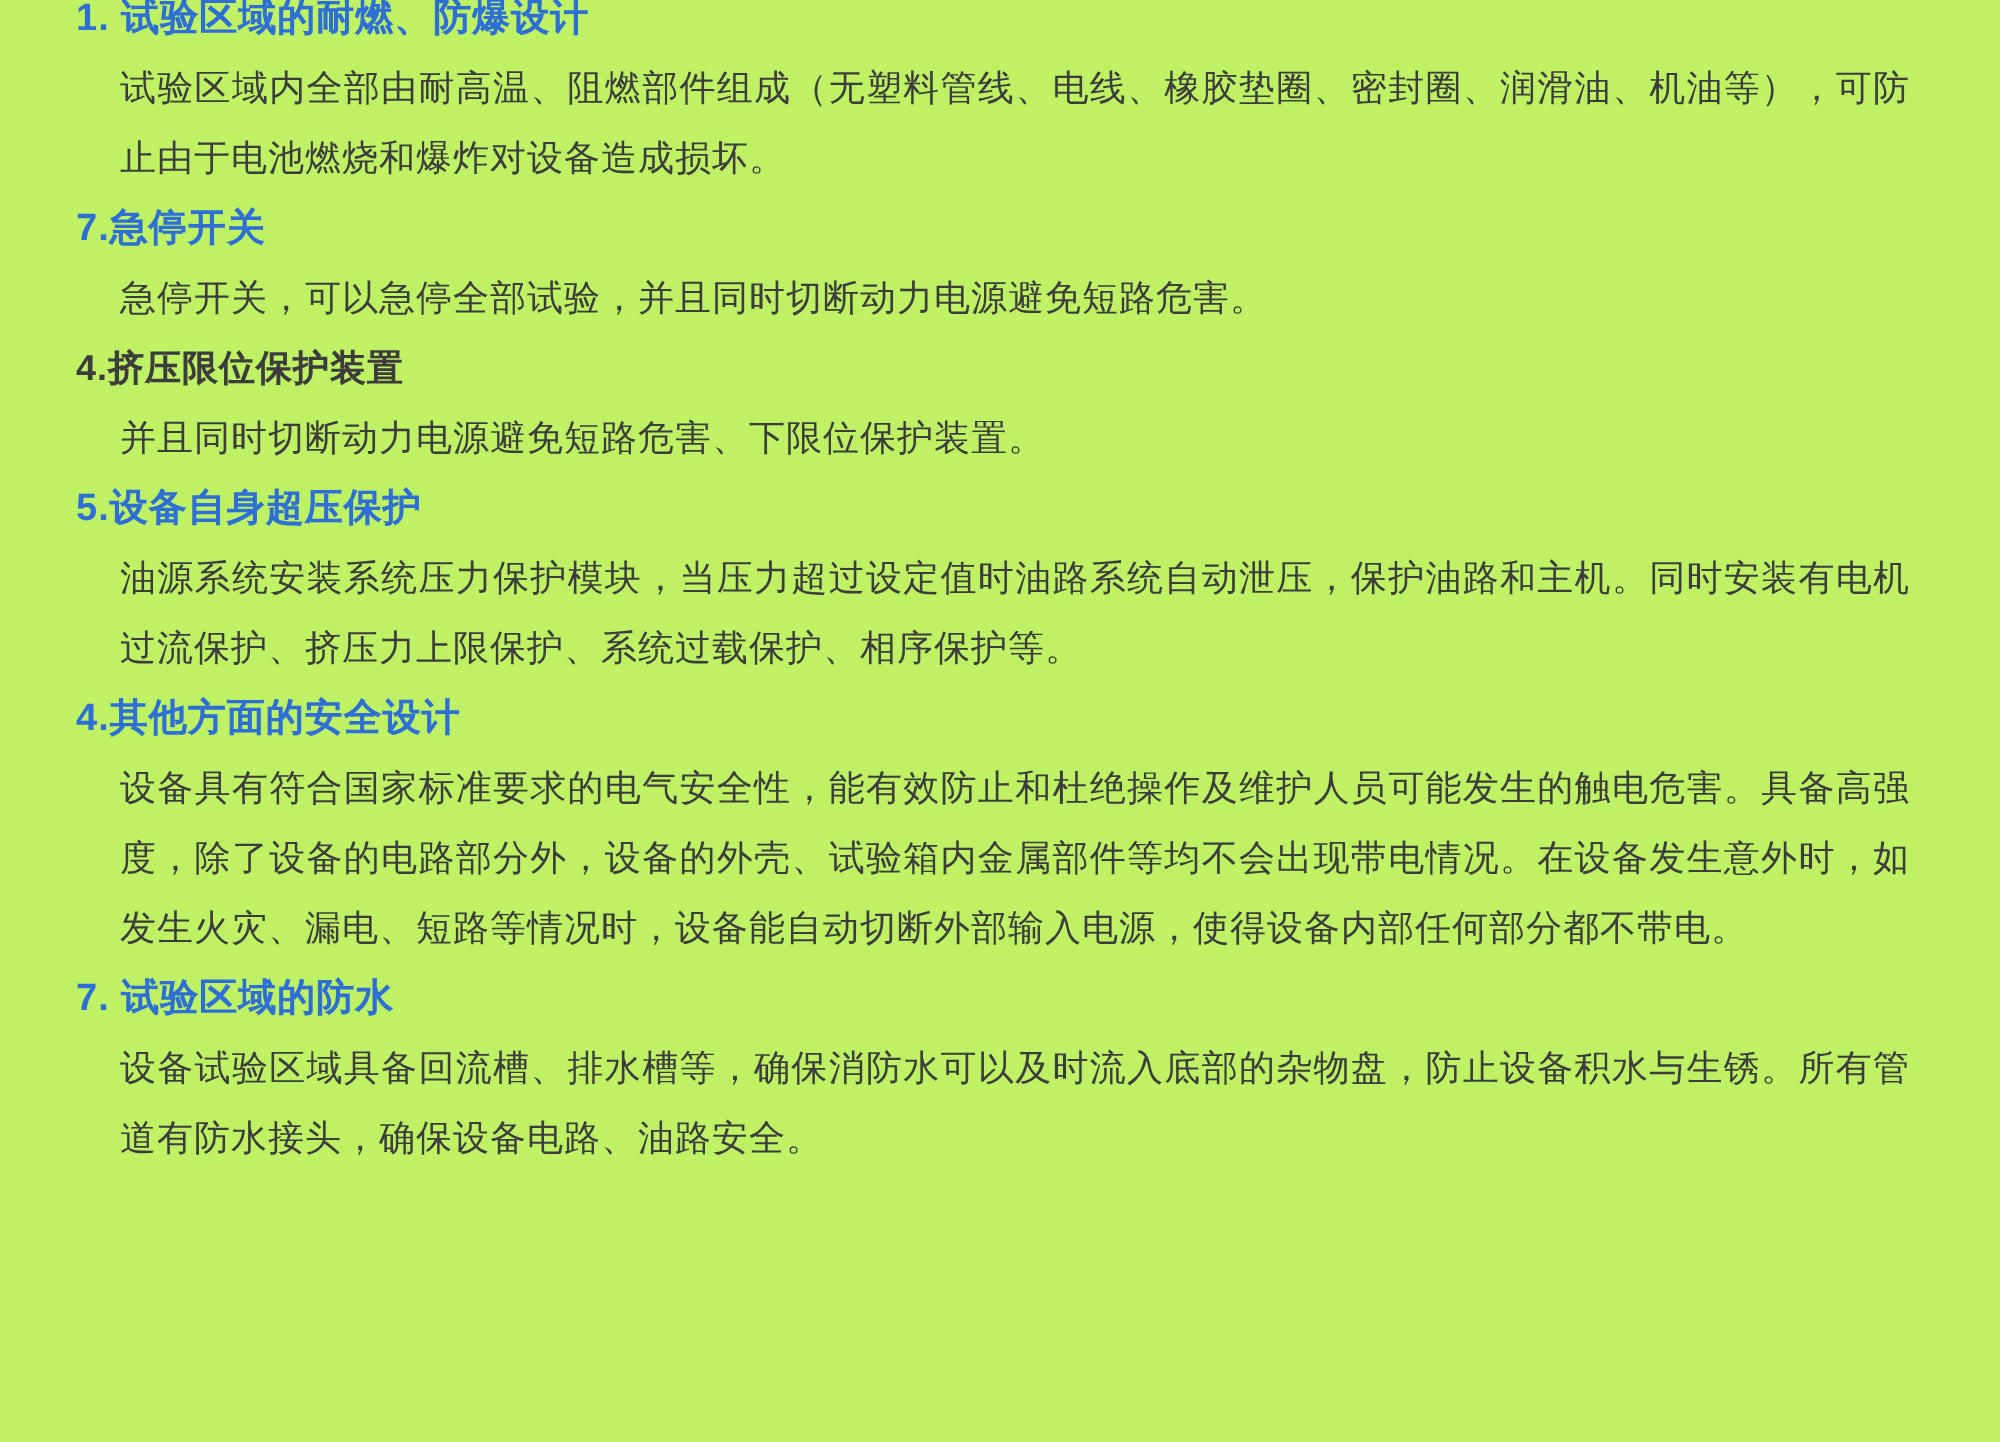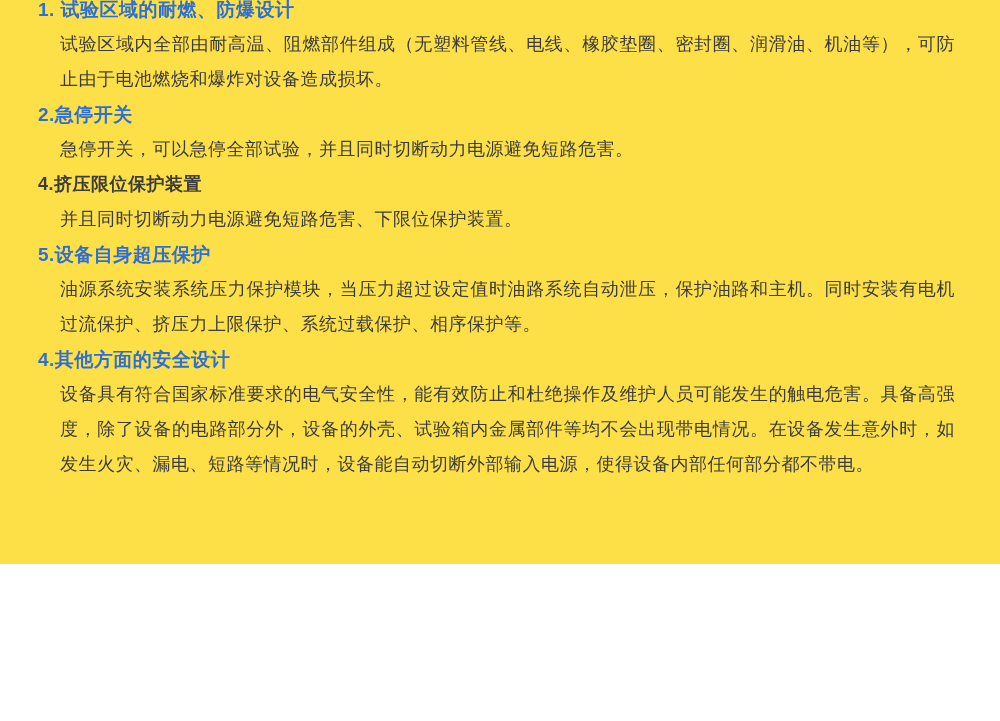--- a/index.html
+++ b/index.html
@@ -3,24 +3,24 @@
 <meta charset="utf-8">
 <style>
   * { margin: 0; padding: 0; box-sizing: border-box; }
   html, body {
     width: 1000px;
     background: #ffffff;
     font-family: "Liberation Sans", "DejaVu Sans", sans-serif;
   }
   .doc {
     width: 1000px;
-    height: 564px;
+    height: 721px;
     overflow: hidden;
     padding: 0 45px 0 38px;
-    background: #fde047;
+    background: #bef264;
   }
   .content {
     margin-top: -8px; 
   }
   .section { margin: 0; }
   .sec-heading {
     font-size: 19px;
     font-weight: 700;
     color: #2e6fd6;
     line-height: 35px;
@@ -48,34 +48,38 @@
 <div class="doc">
   <div class="content">
 
     <div class="section">
       <div class="sec-heading">1. 试验区域的耐燃、防爆设计</div>
       <div class="sec-body">试验区域内全部由耐高温、阻燃部件组成（无塑料管线、电线、橡胶垫圈、密封圈、润滑油、机油等），可防止由于电池燃烧和爆炸对设备造成损坏。</div>
     </div>
 
 
     <div class="section">
-      <div class="sec-heading">2.急停开关</div>
+      <div class="sec-heading">7.急停开关</div>
       <div class="sec-body">急停开关，可以急停全部试验，并且同时切断动力电源避免短路危害。</div>
     </div>
 
     <div class="section">
       <div class="sec-heading plain">4.挤压限位保护装置</div>
       <div class="sec-body">并且同时切断动力电源避免短路危害、下限位保护装置。</div>
     </div>
 
     <div class="section">
       <div class="sec-heading">5.设备自身超压保护</div>
       <div class="sec-body">油源系统安装系统压力保护模块，当压力超过设定值时油路系统自动泄压，保护油路和主机。同时安装有电机过流保护、挤压力上限保护、系统过载保护、相序保护等。</div>
     </div>
 
     <div class="section">
       <div class="sec-heading">4.其他方面的安全设计</div>
       <div class="sec-body">设备具有符合国家标准要求的电气安全性，能有效防止和杜绝操作及维护人员可能发生的触电危害。具备高强度，除了设备的电路部分外，设备的外壳、试验箱内金属部件等均不会出现带电情况。在设备发生意外时，如发生火灾、漏电、短路等情况时，设备能自动切断外部输入电源，使得设备内部任何部分都不带电。</div>
     </div>
 
+    <div class="section">
+      <div class="sec-heading">7. 试验区域的防水</div>
+      <div class="sec-body">设备试验区域具备回流槽、排水槽等，确保消防水可以及时流入底部的杂物盘，防止设备积水与生锈。所有管道有防水接头，确保设备电路、油路安全。</div>
+    </div>
 
   </div>
 </div>
 
 </body></html>

